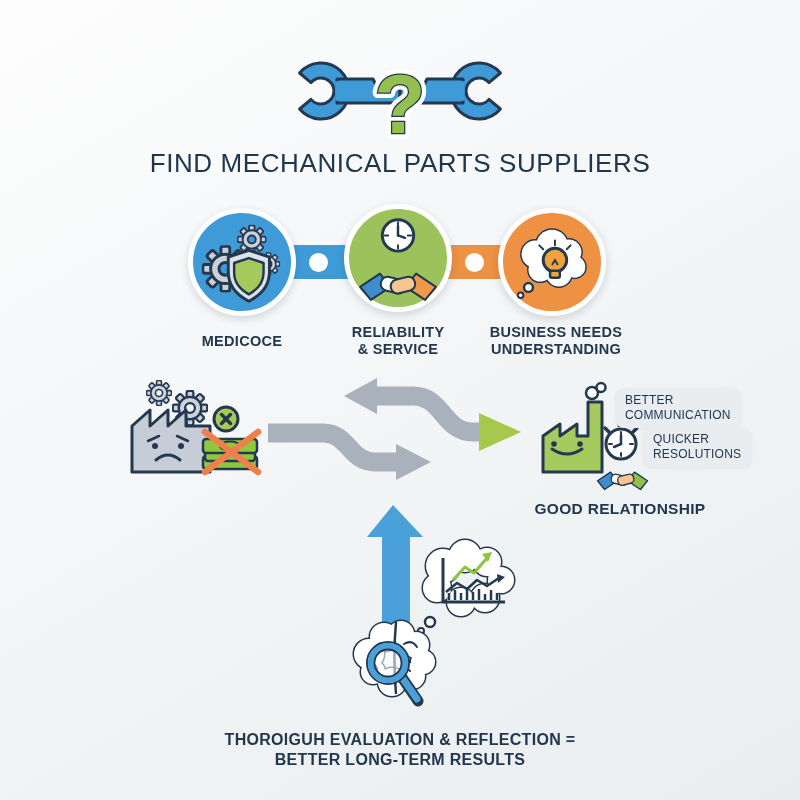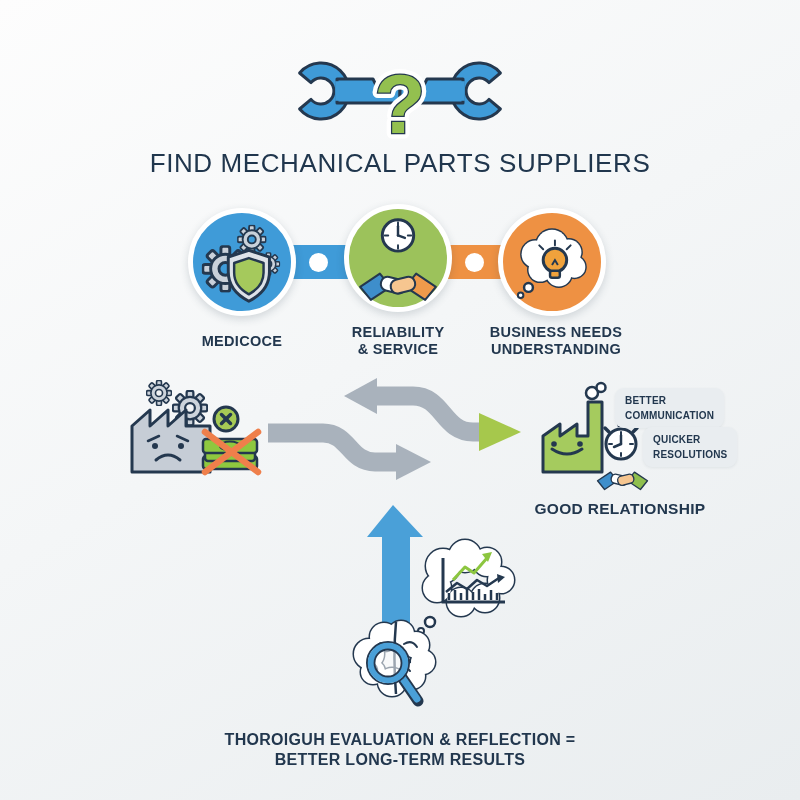--- a/index.html
+++ b/index.html
@@ -20,21 +20,21 @@
   }
   .step-circle{
     width:98px;height:98px;border-radius:50%;border:5px solid #ffffff;
     box-shadow:0 3px 9px rgba(40,60,80,.18);z-index:3;
   }
   .connector{height:34px;z-index:1;display:flex;align-items:center;justify-content:center;}
   .connector .dot{width:19px;height:19px;border-radius:50%;background:#ffffff;}
   .step-label{font-size:14.5px;line-height:17px;}
   .badge{
     background:#e9edf0;border-radius:9px;padding:5px 10px;
-    font-size:10px;line-height:15px;font-weight:700;color:#22374e;
+    font-size:12px;line-height:15px;font-weight:400;color:#22374e;
     white-space:pre-line;letter-spacing:.2px;box-shadow:0 1px 3px rgba(40,60,80,.08);
   }
   svg{display:block;}
 </style>
 </head>
 <body>
 
 <div id="stage">
 
   <svg width="0" height="0" style="position:absolute" aria-hidden="true">

